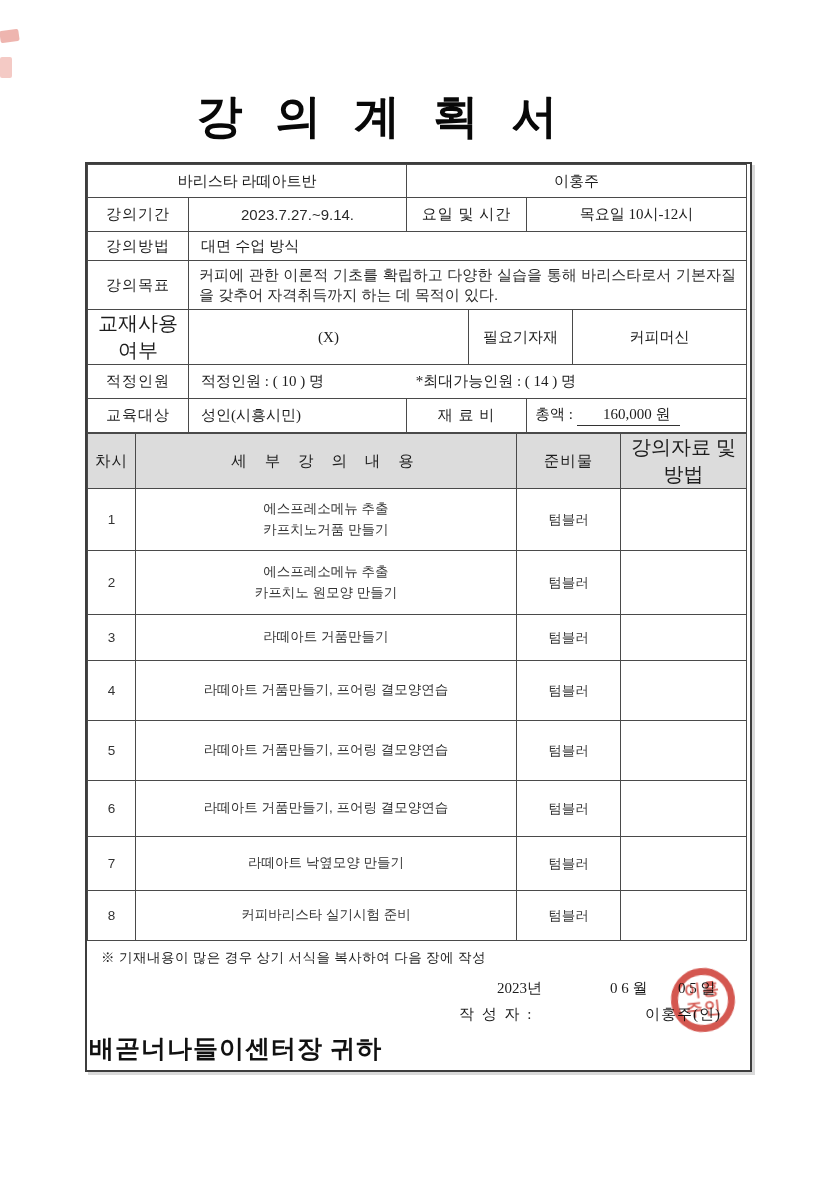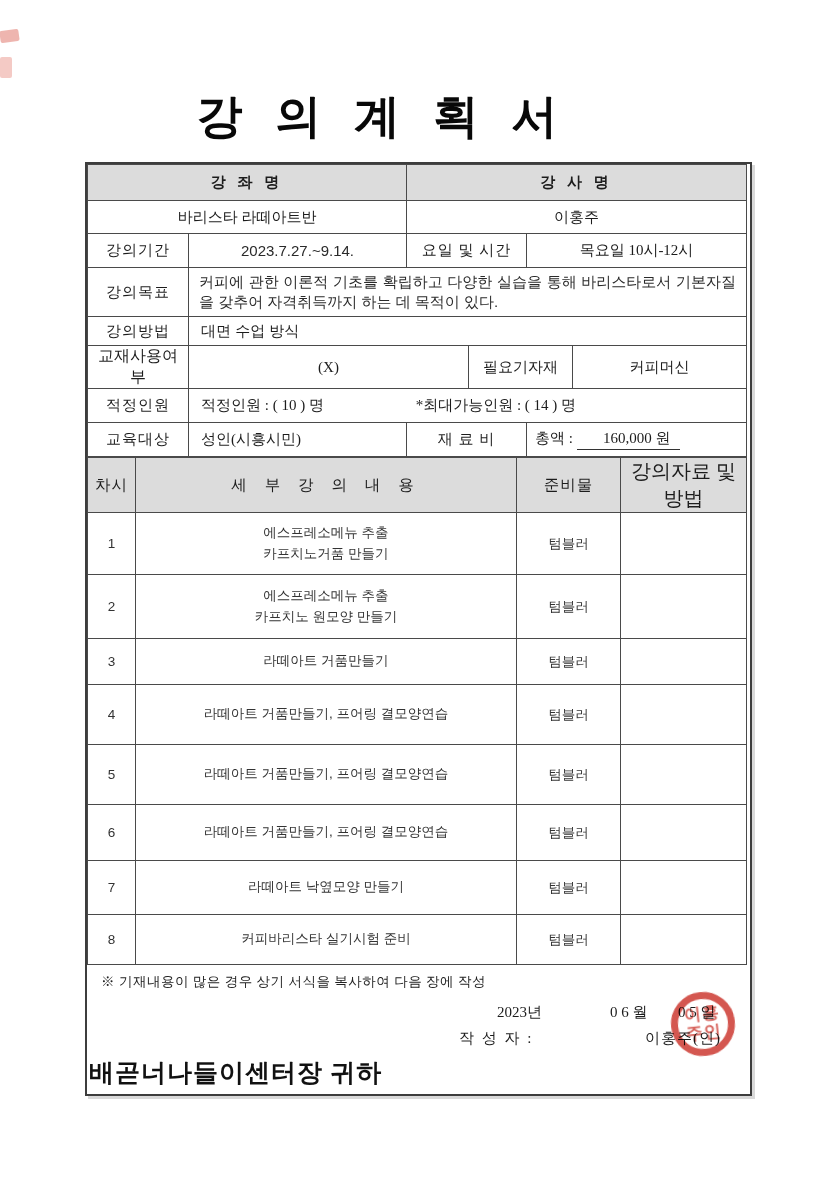--- a/index.html
+++ b/index.html
@@ -85,44 +85,40 @@
     <table class="t1">
       <colgroup>
         <col style="width:101px">
           <col style="width:218px">
           <col style="width:62px">
         <col style="width:58px">
           <col style="width:46px">
           <col style="width:174px">
       </colgroup>
       <tbody>
-          <tr style="height:36px">
-        <td colspan="2" class="hdr">강 좌 명</td>
-        <td colspan="4" class="hdr">강 사 명</td>
-      </tr>
       <tr style="height:33px">
         <td colspan="2">바리스타 라떼아트반</td>
         <td colspan="4">이홍주</td>
       </tr>
       <tr style="height:34px">
         <td class="lbl">강의기간</td>
         <td class="datev">2023.7.27.~9.14.</td>
         <td colspan="2" class="lbl">요일 및 시간</td>
         <td colspan="2">목요일 10시-12시</td>
       </tr>
+      <tr style="height:29px">
+        <td class="lbl">강의방법</td>
+        <td colspan="5" class="left-cell">대면 수업 방식</td>
+      </tr>
       <tr style="height:49px">
         <td class="lbl">강의목표</td>
         <td colspan="5" class="goal-cell">커피에 관한 이론적 기초를 확립하고 다양한 실습을 통해 바리스타로서 기본자질을 갖추어 자격취득까지 하는 데 목적이 있다.</td>
       </tr>
-      <tr style="height:29px">
-        <td class="lbl">강의방법</td>
-        <td colspan="5" class="left-cell">대면 수업 방식</td>
-      </tr>
       <tr style="height:38px">
-        <td class="lbl" style="letter-spacing:0;font-size:16px">교재사용여부</td>
+        <td class="lbl" style="letter-spacing:0;font-size:20px">교재사용여부</td>
         <td colspan="2">(X)</td>
         <td colspan="2" class="lbl" style="letter-spacing:0">필요기자재</td>
         <td>커피머신</td>
       </tr>
       <tr style="height:34px">
         <td class="lbl">적정인원</td>
         <td colspan="5" class="cap-cell">
           <span>적정인원 : ( 10 ) 명</span>
           <span class="max">*최대가능인원 :    ( 14 ) 명</span>
         </td>

